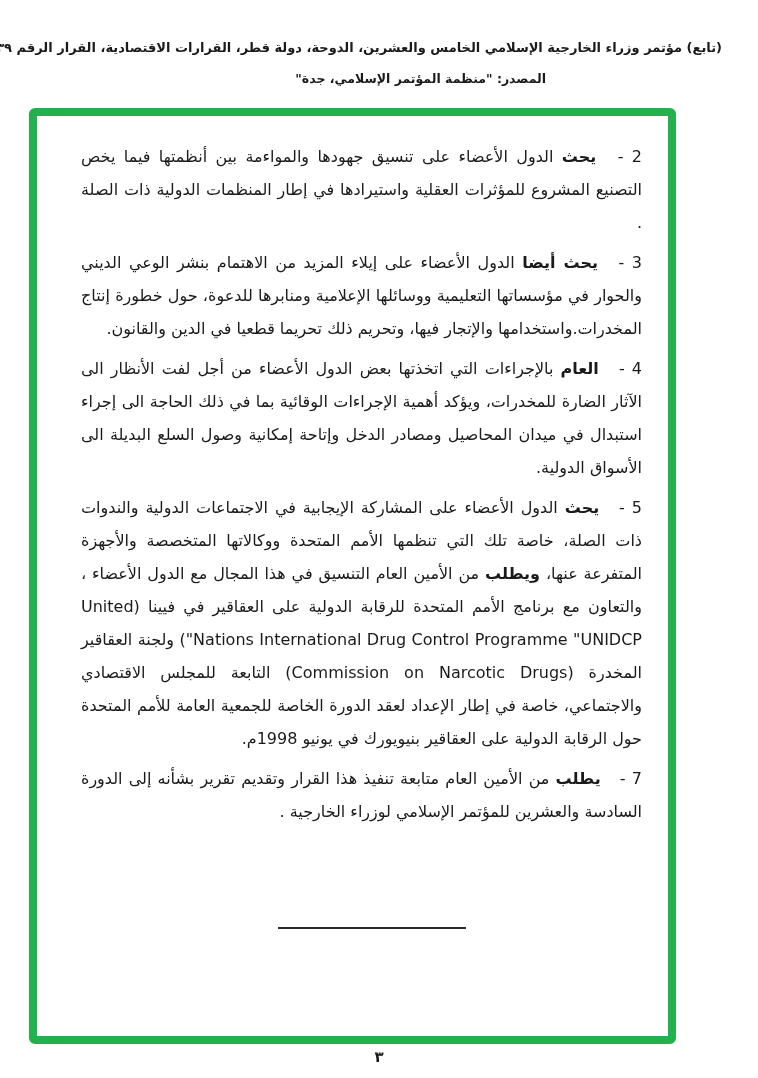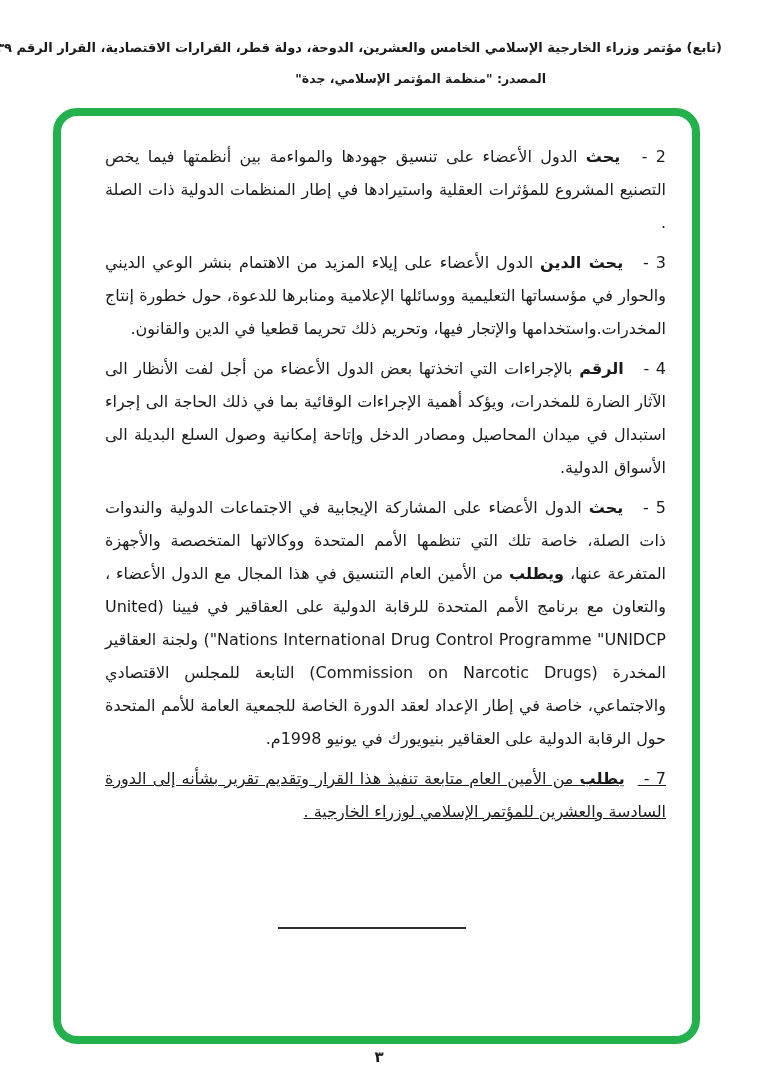--- a/index.html
+++ b/index.html
@@ -15,35 +15,35 @@
     position:absolute; top:40px; right:36px;
     direction:rtl; white-space:nowrap;
     font-weight:700; font-size:13px; letter-spacing:0;
   }
   .hdr2 {
     position:absolute; top:71px; right:212px;
     direction:rtl; white-space:nowrap;
     font-weight:700; font-size:12.5px;
   }
   .frame {
-    position:absolute; left:53px; top:108px;
+    position:absolute; left:29px; top:108px;
     width:647px; height:936px;
     box-sizing:border-box;
     border:8px solid #22b14c;
-    border-radius:24px;
+    border-radius:6px;
   }
   .items { padding:24px 26px 0 44px; }
   .item {
     direction:rtl;
     text-align:justify;
     font-size:16px;
     line-height:33px;
     margin:0 0 7px 0;
   }
-  .item:last-child { margin-bottom:10px;text-decoration:underline; }
+  .item:last-child { margin-bottom:10px; }
   .item .num { white-space:pre; padding-left:13px; }
   .item b { font-weight:700; }
   .end-rule {
     position:absolute; left:278px; top:927px;
     width:188px; height:2px; background:#2b2b2b;
   }
   .pageno {
     position:absolute; top:1048px; left:0; width:100%;
     text-align:center; font-weight:700; font-size:15px;
   }
@@ -53,22 +53,22 @@
 
 <div class="page" style="color: rgb(26, 26, 26);">
 
   <div class="hdr1">(تابع) مؤتمر وزراء الخارجية الإسلامي الخامس والعشرين، الدوحة، دولة قطر، القرارات الاقتصادية، القرار الرقم ٢٥/٣٩-أق</div>
 
   <div class="hdr2">المصدر:  "منظمة المؤتمر الإسلامي، جدة"</div>
 
   <div class="frame" style="border-color: rgb(34, 177, 76);">
     <div class="items" id="items">
         <p class="item"><span class="num">2 - </span><b>يحث</b><span> الدول الأعضاء على تنسيق جهودها والمواءمة بين أنظمتها فيما يخص التصنيع المشروع للمؤثرات العقلية واستيرادها في إطار المنظمات الدولية ذات الصلة .</span></p>
-        <p class="item"><span class="num">3 - </span><b>يحث الدين</b><span> الدول الأعضاء على إيلاء المزيد من الاهتمام بنشر الوعي الديني والحوار في مؤسساتها التعليمية ووسائلها الإعلامية ومنابرها للدعوة، حول خطورة إنتاج المخدرات.واستخدامها والإتجار فيها، وتحريم ذلك تحريما قطعيا في الدين والقانون.</span></p>
-        <p class="item"><span class="num">4 - </span><b>الرقم</b><span> بالإجراءات التي اتخذتها بعض الدول الأعضاء من أجل لفت الأنظار الى الآثار الضارة للمخدرات، ويؤكد أهمية الإجراءات الوقائية بما في ذلك الحاجة الى إجراء استبدال في ميدان المحاصيل ومصادر الدخل وإتاحة إمكانية وصول السلع البديلة الى الأسواق الدولية.</span></p>
+        <p class="item"><span class="num">3 - </span><b>يحث أيضا</b><span> الدول الأعضاء على إيلاء المزيد من الاهتمام بنشر الوعي الديني والحوار في مؤسساتها التعليمية ووسائلها الإعلامية ومنابرها للدعوة، حول خطورة إنتاج المخدرات.واستخدامها والإتجار فيها، وتحريم ذلك تحريما قطعيا في الدين والقانون.</span></p>
+        <p class="item"><span class="num">4 - </span><b>العام</b><span> بالإجراءات التي اتخذتها بعض الدول الأعضاء من أجل لفت الأنظار الى الآثار الضارة للمخدرات، ويؤكد أهمية الإجراءات الوقائية بما في ذلك الحاجة الى إجراء استبدال في ميدان المحاصيل ومصادر الدخل وإتاحة إمكانية وصول السلع البديلة الى الأسواق الدولية.</span></p>
         <p class="item"><span class="num">5 - </span><b>يحث</b><span> الدول الأعضاء على المشاركة الإيجابية في الاجتماعات الدولية والندوات ذات الصلة، خاصة تلك التي تنظمها الأمم المتحدة ووكالاتها المتخصصة والأجهزة المتفرعة عنها، </span><b>ويطلب</b><span> من الأمين العام التنسيق في هذا المجال مع الدول الأعضاء ، والتعاون مع برنامج الأمم المتحدة للرقابة الدولية على العقاقير في فيينا (United Nations International Drug Control Programme "UNIDCP") ولجنة العقاقير المخدرة (Commission on Narcotic Drugs) التابعة للمجلس الاقتصادي والاجتماعي، خاصة في إطار الإعداد لعقد الدورة الخاصة للجمعية العامة للأمم المتحدة حول الرقابة الدولية على العقاقير بنيويورك في يونيو 1998م.</span></p>
         <p class="item"><span class="num">7 - </span><b>يطلب</b><span> من الأمين العام متابعة تنفيذ هذا القرار وتقديم تقرير بشأنه إلى الدورة السادسة والعشرين للمؤتمر الإسلامي لوزراء الخارجية .</span></p>
       </div>
   </div>
 
   <div class="end-rule"></div>
 
   <div class="pageno">٣</div>
 
 </div>

